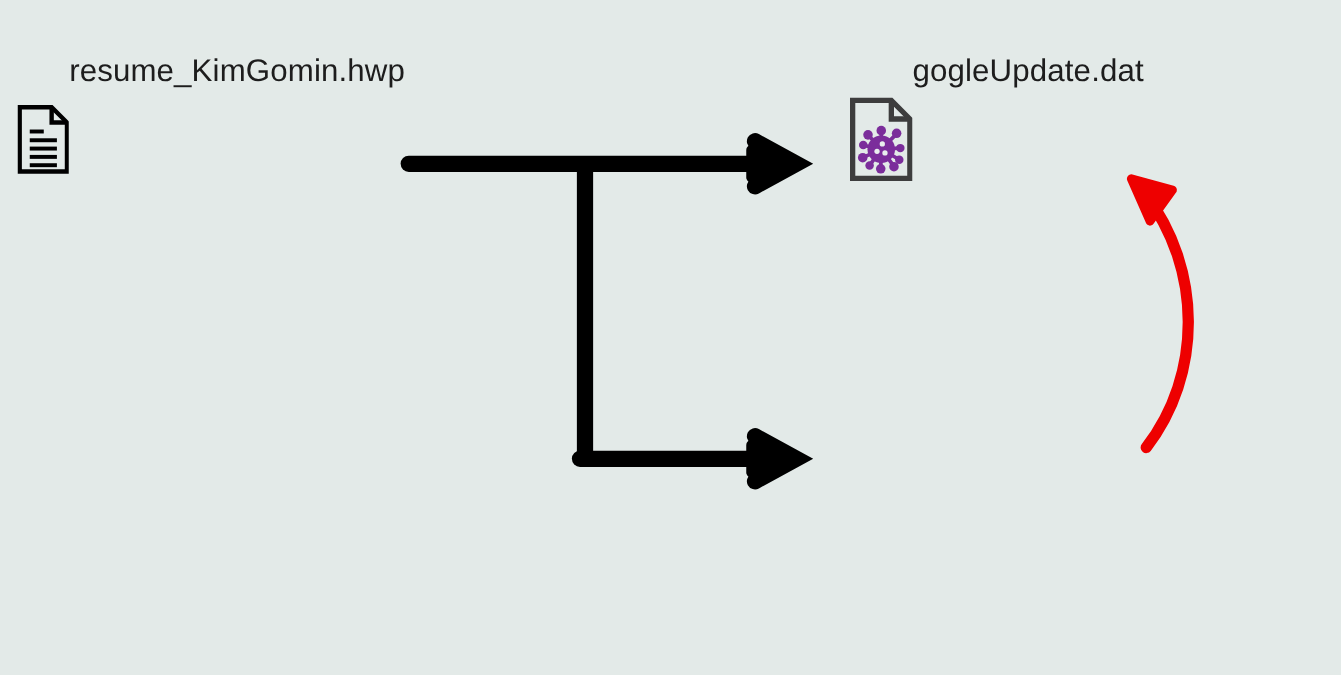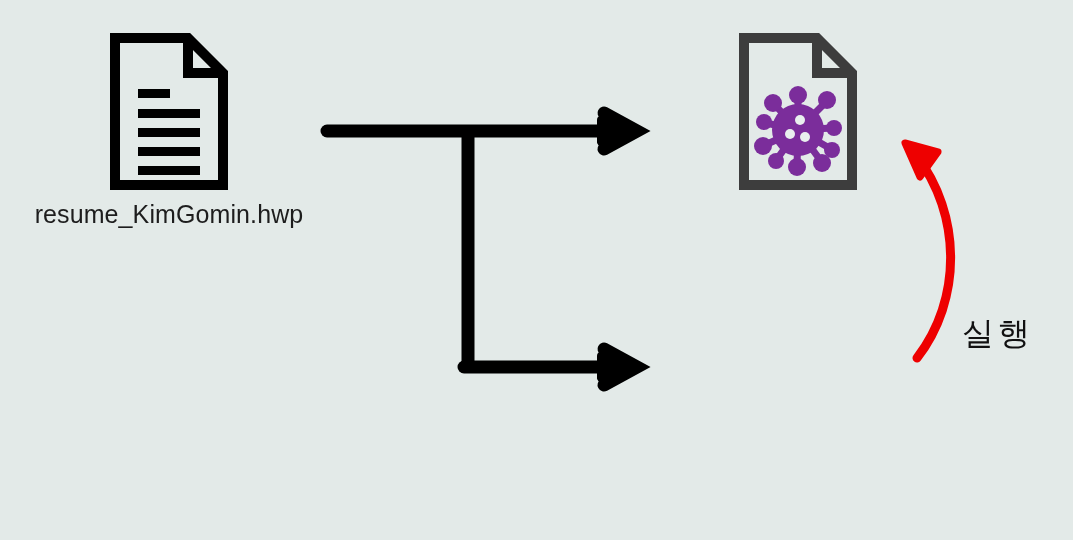--- a/index.html
+++ b/index.html
@@ -17,22 +17,22 @@
   #diagram-root {
     position: absolute;
     left: 0;
     top: 0;
     width: 1073px;
     height: 540px;
   }
   .node {
     position: absolute;
     display: flex;
-    flex-direction: column;
-    align-items: center;
+    flex-direction: row;
+    align-items: flex-start;
   }
   .node-icon {
     display: block;
   }
   .node-label {
     margin-top: 10px;
     font-size: 25px;
     color: #1d1d1d;
     letter-spacing: 0.1px;
     white-space: nowrap;
@@ -134,18 +134,18 @@
           <circle cx="88" cy="67" r="9"></circle>
         </g>
 
         <circle cx="59" cy="97" r="26" fill="#7B2D9B"></circle>
 
         <circle cx="61" cy="87" r="5" fill="#e9efee"></circle>
         <circle cx="51" cy="101" r="5" fill="#e9efee"></circle>
         <circle cx="66" cy="104" r="5" fill="#e9efee"></circle>
       </g>
     </svg>
+    <div class="node-label">gogleUpdate.dat</div>
   </div>
 
 
-  <div id="exec-annotation">실행</div>
 
 </div>
 
 </body></html>

